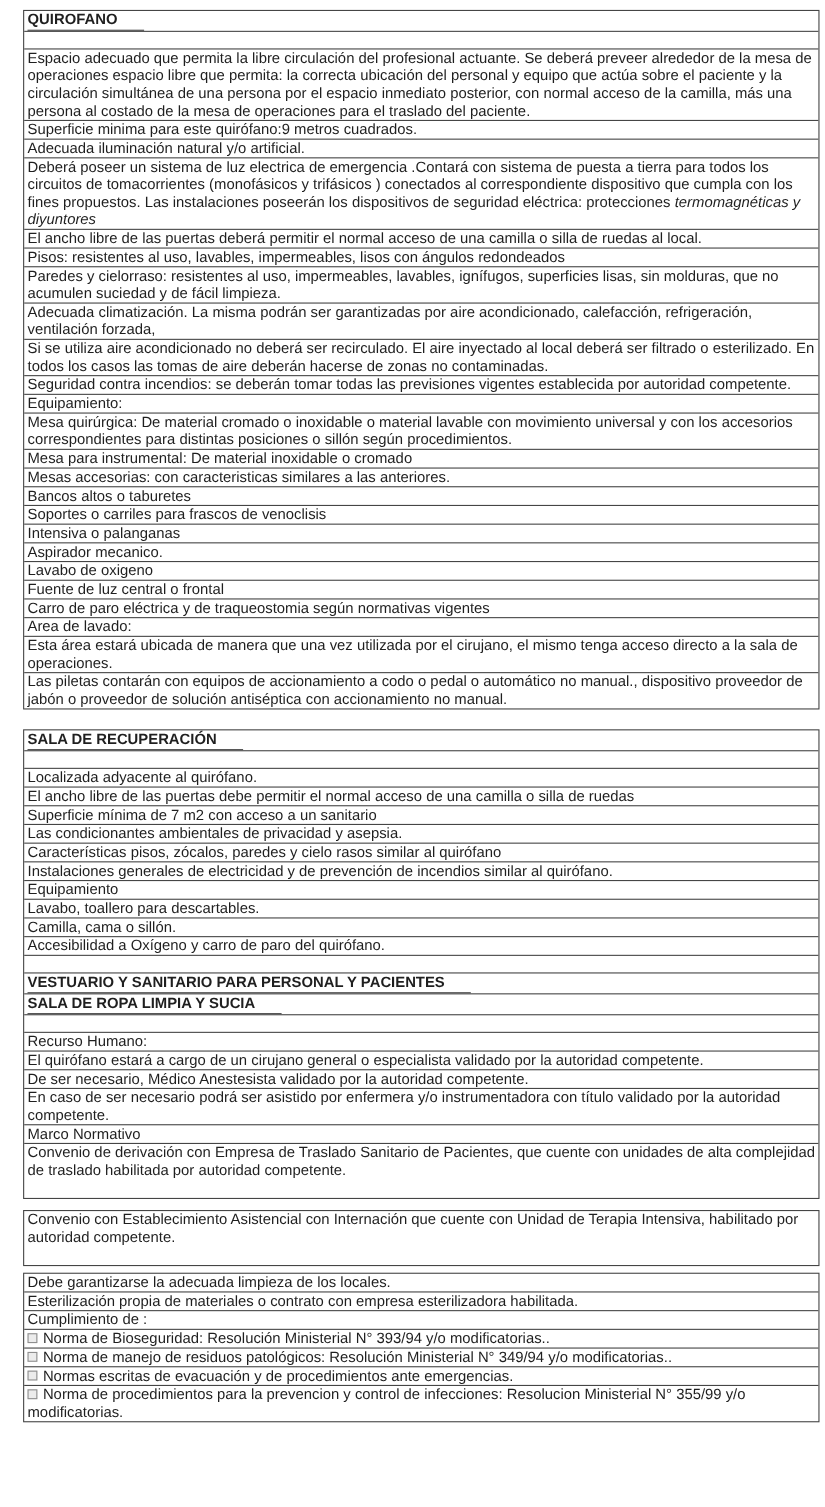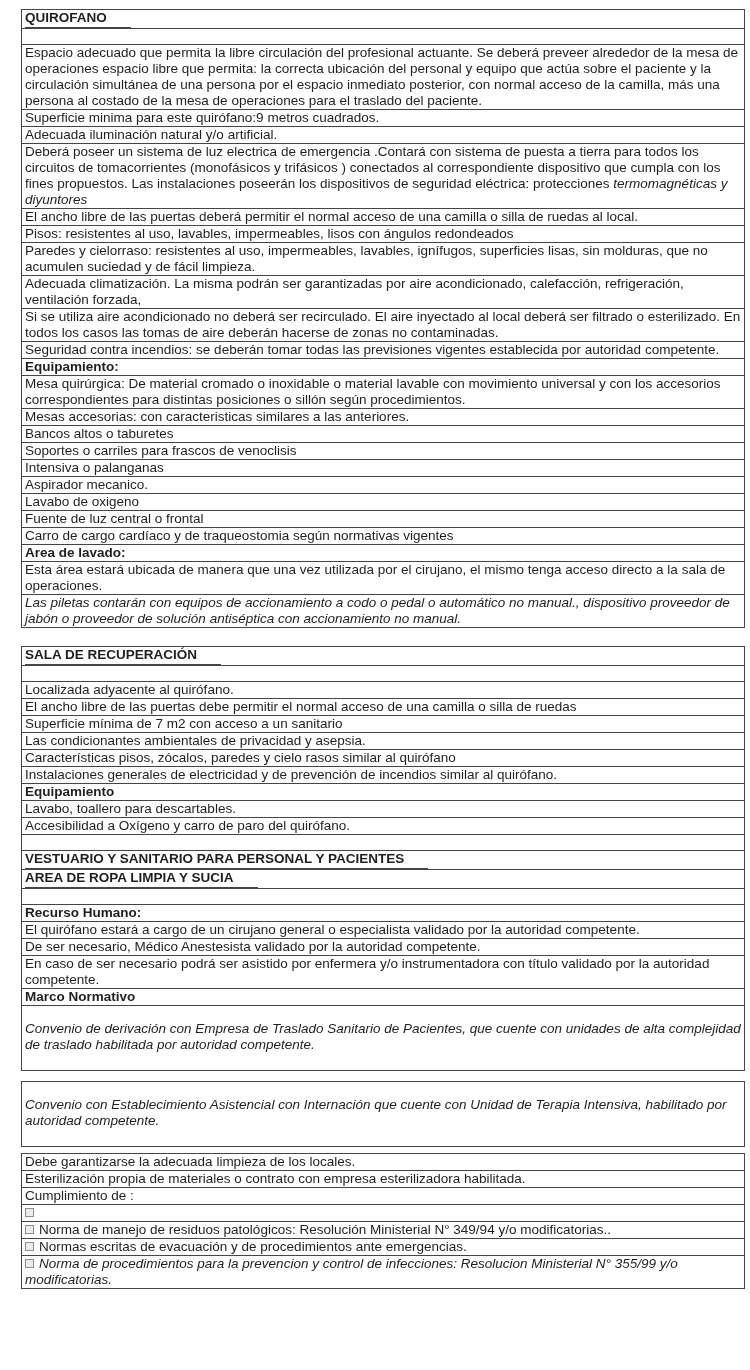--- a/index.html
+++ b/index.html
@@ -31,30 +31,30 @@
   }
   .fragment.gap-lg { margin-bottom: 18px; }
   .fragment.gap-md { margin-bottom: 10px; }
   .fragment.gap-sm { margin-bottom: 6px; }
   .row {
     border-bottom: 1px solid #454545;
     padding: 0 3px;
     min-height: 16px;
     box-sizing: border-box;
   }
-  .fragment .row:last-child { border-bottom: none; font-style: italic; }
+  .fragment .row:last-child { border-bottom: none; }
   .row.empty { min-height: 16px; }
-  .row.tall { min-height: 49px; margin-top: 15px; }
+  .row.tall { min-height: 49px; }
   .row.header { font-weight: bold; }
   .row.header > span {
     display: inline-block;
     border-bottom: 1px solid #454545;
     padding: 0 24px 1px 0;
   }
-  .row.bold { font-weight: bold; }
+  .row.bold { font-weight: normal; }
   .row i { font-style: italic; }
   .checkbox {
     display: inline-block;
     width: 7px;
     height: 7px;
     border: 1px solid #8f8f8f;
     background: #ececec;
     margin-right: 5px;
     vertical-align: baseline;
   }
@@ -71,60 +71,62 @@
       <div class="row text">Adecuada iluminación natural y/o artificial.</div>
       <div class="row text"><span>Deberá poseer un sistema de luz electrica de emergencia .Contará con sistema de puesta a tierra para todos los circuitos de tomacorrientes (monofásicos y trifásicos ) conectados al correspondiente dispositivo que cumpla con los fines propuestos. Las instalaciones poseerán los dispositivos de seguridad eléctrica: protecciones </span><i>termomagnéticas y diyuntores</i></div>
       <div class="row text">El ancho libre de las puertas deberá permitir el normal acceso de una camilla o silla de ruedas al local.</div>
       <div class="row text">Pisos: resistentes al uso, lavables, impermeables, lisos con ángulos redondeados</div>
       <div class="row text">Paredes y cielorraso: resistentes al uso, impermeables, lavables, ignífugos, superficies lisas, sin molduras, que no acumulen suciedad y de fácil limpieza.</div>
       <div class="row text">Adecuada climatización. La misma podrán ser garantizadas por aire acondicionado, calefacción, refrigeración, ventilación forzada,</div>
       <div class="row text">Si se utiliza aire acondicionado no deberá ser recirculado. El aire inyectado al local deberá ser filtrado o esterilizado. En todos los casos las tomas de aire deberán hacerse de zonas no contaminadas.</div>
       <div class="row text">Seguridad contra incendios: se deberán tomar todas las previsiones vigentes establecida por autoridad competente.</div>
       <div class="row bold">Equipamiento:</div>
       <div class="row text">Mesa quirúrgica: De material cromado o inoxidable o material lavable con movimiento universal y con los accesorios correspondientes para distintas posiciones o sillón según procedimientos.</div>
+      <div class="row text">Mesa para instrumental: De material inoxidable o cromado</div>
       <div class="row text">Mesas accesorias: con caracteristicas similares a las anteriores.</div>
       <div class="row text">Bancos altos o taburetes</div>
       <div class="row text">Soportes o carriles para frascos de venoclisis</div>
       <div class="row text">Intensiva o palanganas</div>
       <div class="row text">Aspirador mecanico.</div>
       <div class="row text">Lavabo de oxigeno</div>
       <div class="row text">Fuente de luz central o frontal</div>
-      <div class="row text">Carro de cargo cardíaco y de traqueostomia según normativas vigentes</div>
+      <div class="row text">Carro de paro eléctrica y de traqueostomia según normativas vigentes</div>
       <div class="row bold">Area de lavado:</div>
       <div class="row text">Esta área estará ubicada de manera que una vez utilizada por el cirujano, el mismo tenga acceso directo a la sala de operaciones.</div>
       <div class="row text">Las piletas contarán con equipos de accionamiento a codo o pedal o automático no manual., dispositivo proveedor de jabón o proveedor de solución antiséptica con accionamiento no manual.</div>
     </div>
     <div class="fragment gap-md">
       <div class="row header"><span>SALA DE RECUPERACIÓN</span></div>
       <div class="row empty"></div>
       <div class="row text">Localizada adyacente al quirófano.</div>
       <div class="row text">El ancho libre de las puertas debe permitir el normal acceso de una camilla o silla de ruedas</div>
       <div class="row text">Superficie mínima de 7 m2 con acceso a un sanitario</div>
       <div class="row text">Las condicionantes ambientales de privacidad y asepsia.</div>
       <div class="row text">Características pisos, zócalos, paredes y cielo rasos similar al quirófano</div>
       <div class="row text">Instalaciones generales de electricidad y de prevención de incendios similar al quirófano.</div>
       <div class="row bold">Equipamiento</div>
       <div class="row text">Lavabo, toallero para descartables.</div>
+      <div class="row text">Camilla, cama o sillón.</div>
       <div class="row text">Accesibilidad a Oxígeno y carro de paro del quirófano.</div>
       <div class="row empty"></div>
       <div class="row header"><span>VESTUARIO Y SANITARIO PARA PERSONAL Y PACIENTES</span></div>
-      <div class="row header"><span>AREA DE ROPA LIMPIA Y SUCIA</span></div>
+      <div class="row header"><span>SALA DE ROPA LIMPIA Y SUCIA</span></div>
       <div class="row empty"></div>
       <div class="row bold">Recurso Humano:</div>
       <div class="row text">El quirófano estará a cargo de un cirujano general o especialista validado por la autoridad competente.</div>
       <div class="row text">De ser necesario, Médico Anestesista validado por la autoridad competente.</div>
       <div class="row text">En caso de ser necesario podrá ser asistido por enfermera y/o instrumentadora con título validado por la autoridad competente.</div>
       <div class="row bold">Marco Normativo</div>
       <div class="row text tall">Convenio de derivación con Empresa de Traslado Sanitario de Pacientes, que cuente con unidades de alta complejidad de traslado habilitada por autoridad competente.</div>
     </div>
     <div class="fragment gap-sm">
       <div class="row text tall">Convenio con Establecimiento Asistencial con Internación que cuente con Unidad de Terapia Intensiva, habilitado por autoridad competente.</div>
     </div>
     <div class="fragment ">
       <div class="row text">Debe garantizarse la adecuada limpieza de los locales.</div>
       <div class="row text">Esterilización propia de materiales o contrato con empresa esterilizadora habilitada.</div>
       <div class="row text">Cumplimiento de :</div>
-      <div class="row check"><span class="checkbox"></span></div>
+      <div class="row check"><span class="checkbox"></span><span>Norma de Bioseguridad: Resolución Ministerial N° 393/94 y/o modificatorias..</span></div>
       <div class="row check"><span class="checkbox"></span><span>Norma de manejo de residuos patológicos: Resolución Ministerial N° 349/94 y/o modificatorias..</span></div>
       <div class="row check"><span class="checkbox"></span><span>Normas escritas de evacuación y de procedimientos ante emergencias.</span></div>
       <div class="row check"><span class="checkbox"></span><span>Norma de procedimientos para la prevencion y control de infecciones: Resolucion Ministerial N° 355/99 y/o modificatorias.</span></div>
     </div>
   </div>
 
 </body></html>

